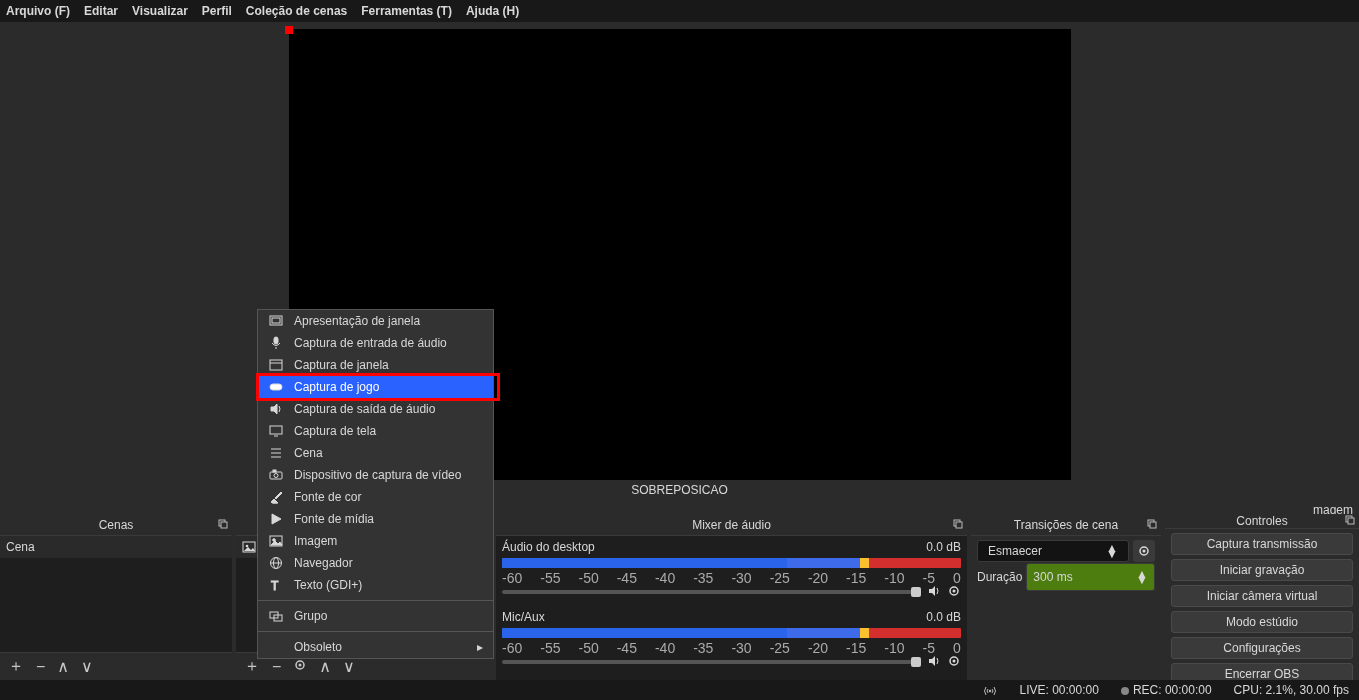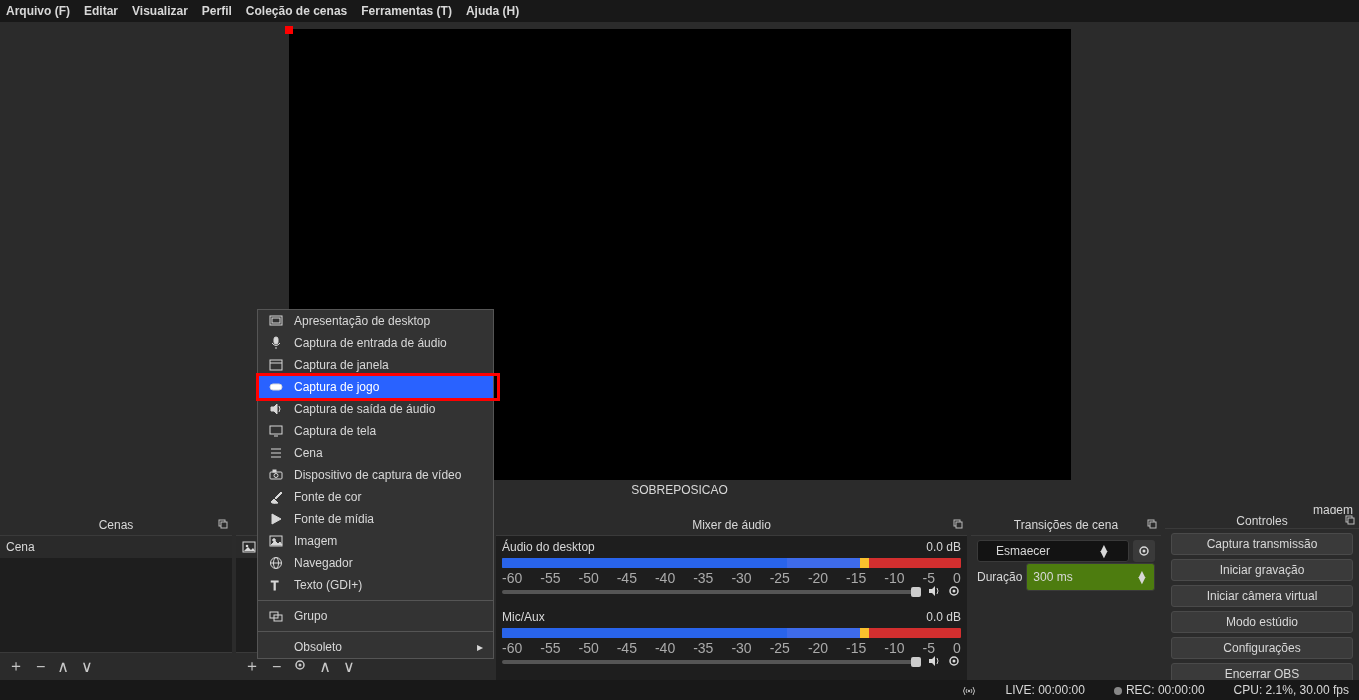--- a/index.html
+++ b/index.html
@@ -32,25 +32,25 @@
 .meter { height:10px; background:#111; position:relative; border-radius:1px; overflow:hidden;}
 .meter .g { position:absolute; left:0; top:0; bottom:0; background:linear-gradient(to right, #2e7d32 0%, #2e7d32 62%, #fbc02d 62%, #fbc02d 80%, #d32f2f 80%, #d32f2f 100%);}
 .meter .blue { position:absolute; left:0; top:0; bottom:0; width:78%; background:#2962ff; opacity:0.9;}
 .ticks { height:10px; display:flex; justify-content:space-between; font-size:9px; color:#999; margin-top:-2px;}
 .ticks span{font-size:14px;color:#aaa;}
 .chan-ctrl { display:flex; align-items:center; justify-content:flex-end; gap:6px; height:16px;}
 .chan-ctrl .slider { flex:1; height:4px; background:#555; border-radius:2px; position:relative;}
 .chan-ctrl .slider .knob{position:absolute; right:0; top:-3px; width:10px; height:10px; background:#ccc; border-radius:2px;}
 .trans-body, .ctrl-body { flex:1; background:#2b2b2b; padding:4px 6px; display:flex; flex-direction:column; gap:4px; }
 .trans-row { display:flex; align-items:center; gap:4px; height:22px;}
-.trans-select { flex:1; height:22px; background:#131313; border:1px solid #3a3a3a; border-radius:3px; padding:0 18px; display:flex; align-items:center; justify-content:space-between;}
+.trans-select { flex:1; height:22px; background:#131313; border:1px solid #3a3a3a; border-radius:3px; padding:0 10px; display:flex; align-items:center; justify-content:space-between;}
 .trans-spin { width:90px; height:28px; background:#4d7c0f; border:1px solid #3a3a3a; border-radius:3px; padding:0 6px; display:flex; align-items:center; justify-content:space-between;}
 .gear-btn { width:22px; height:22px; background:#3a3a3a; border-radius:3px; display:flex; align-items:center; justify-content:center;}
 .ctrl-btn { height:22px; background:#3a3a3a; border:1px solid #4a4a4a; border-radius:3px; text-align:center; line-height:20px; }
-.statusbar { position:absolute; left:0; bottom:0; right:0; height:20px; background:#181818; display:flex; align-items:center; justify-content:flex-end; gap:29px; padding:0 10px; font-size:11px;}
+.statusbar { position:absolute; left:0; bottom:0; right:0; height:20px; background:#181818; display:flex; align-items:center; justify-content:flex-end; gap:22px; padding:0 10px; font-size:11px;}
 .statusbar .dot{display:inline-block;width:8px;height:8px;background:#888;border-radius:50%;margin-right:4px;vertical-align:middle;}
 .statusbar .wave svg{vertical-align:middle;}
 
 .ctxmenu { position:absolute; left:257px; top:309px; width:237px; background:#333; border:1px solid #555; z-index:100; }
 .ctxmenu .mi { height:22px; display:flex; align-items:center; padding:0 10px; gap:10px; }
 .ctxmenu .mi.sel { background:#2962ff; position:relative;}
 .ctxmenu .mi.sel .redbox{ position:absolute; left:-2px; top:-3px; right:-7px; bottom:-3px; border:3px solid #f00; pointer-events:none;}
 .ctxmenu .sep { height:1px; background:#555; margin:4px 0;}
 .ctxmenu .mi .arrow{margin-left:auto;}
 .ico { width:16px; height:16px; display:flex; align-items:center; justify-content:center; }
@@ -298,21 +298,21 @@
 </div>
 
 <div class="ctxmenu">
   <div class="mi">
       <span class="ico">
         <svg viewBox="0 0 14 14">
           <rect x="1" y="2" width="12" height="9" fill="none" stroke="#d8d8d8"></rect>
           <rect x="3" y="4" width="8" height="5" fill="none" stroke="#d8d8d8"></rect>
         </svg>
       </span>
-      <span>Apresentação de desktop</span>
+      <span>Apresentação de janela</span>
     </div>
   <div class="mi">
       <span class="ico">
         <svg viewBox="0 0 14 14">
           <rect x="5" y="1" width="4" height="7" rx="2" fill="#d8d8d8"></rect>
           <path d="M3 7 Q7 12 11 7 M7 11 L7 13" fill="none" stroke="#d8d8d8"></path>
         </svg>
       </span>
       <span>Captura de entrada de áudio</span>
     </div>

